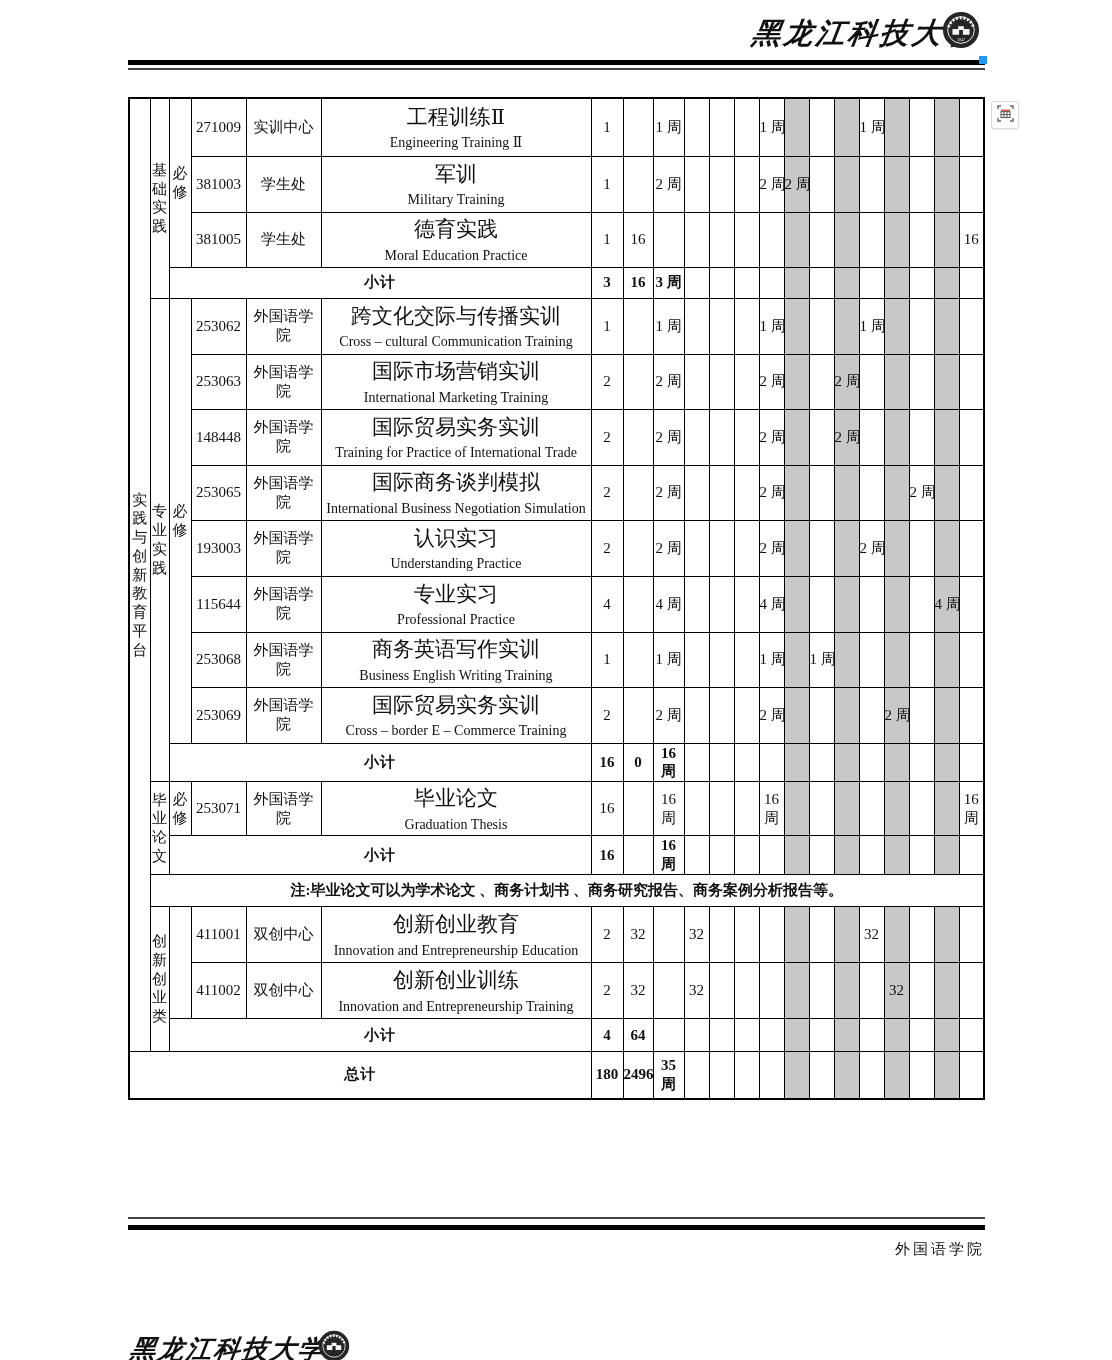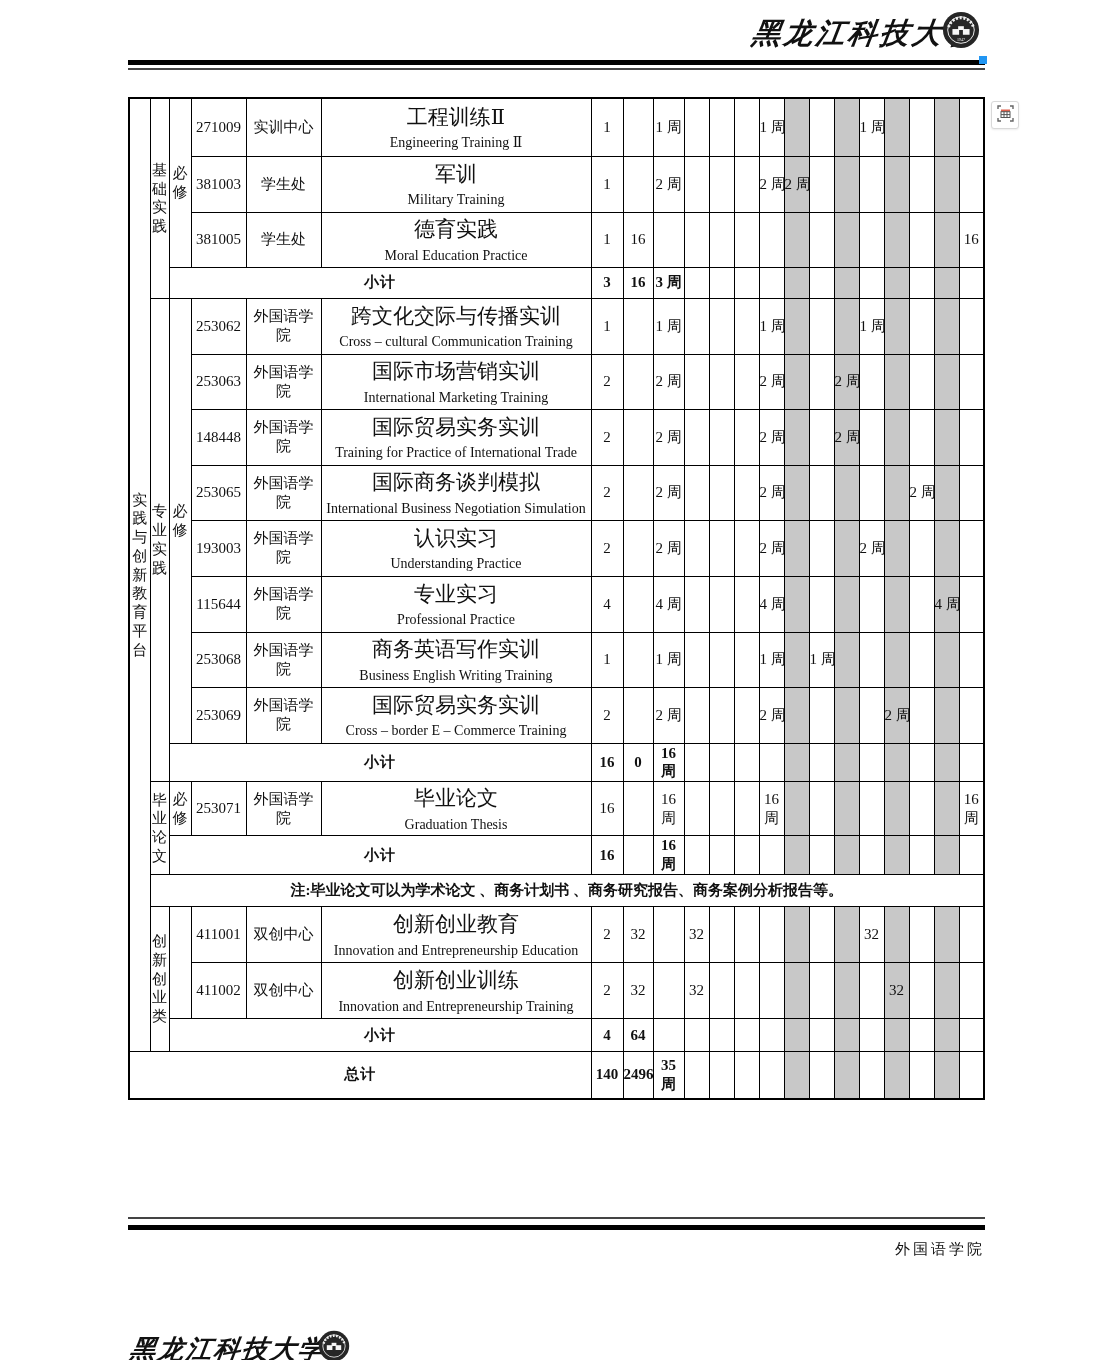--- a/index.html
+++ b/index.html
@@ -502,21 +502,21 @@
           <td></td>
           <td class="shade"></td>
           <td></td>
           <td class="shade"></td>
           <td></td>
           <td class="shade"></td>
           <td></td>
         </tr>
         <tr style="height: 47px;">
           <td class="sum-label" colspan="6">总计</td>
-          <td class="b">140</td>
+          <td class="b">180</td>
           <td class="b">2496</td>
           <td class="b">35 周</td>
           <td></td>
           <td></td>
           <td></td>
           <td></td>
           <td class="shade"></td>
           <td></td>
           <td class="shade"></td>
           <td></td>

